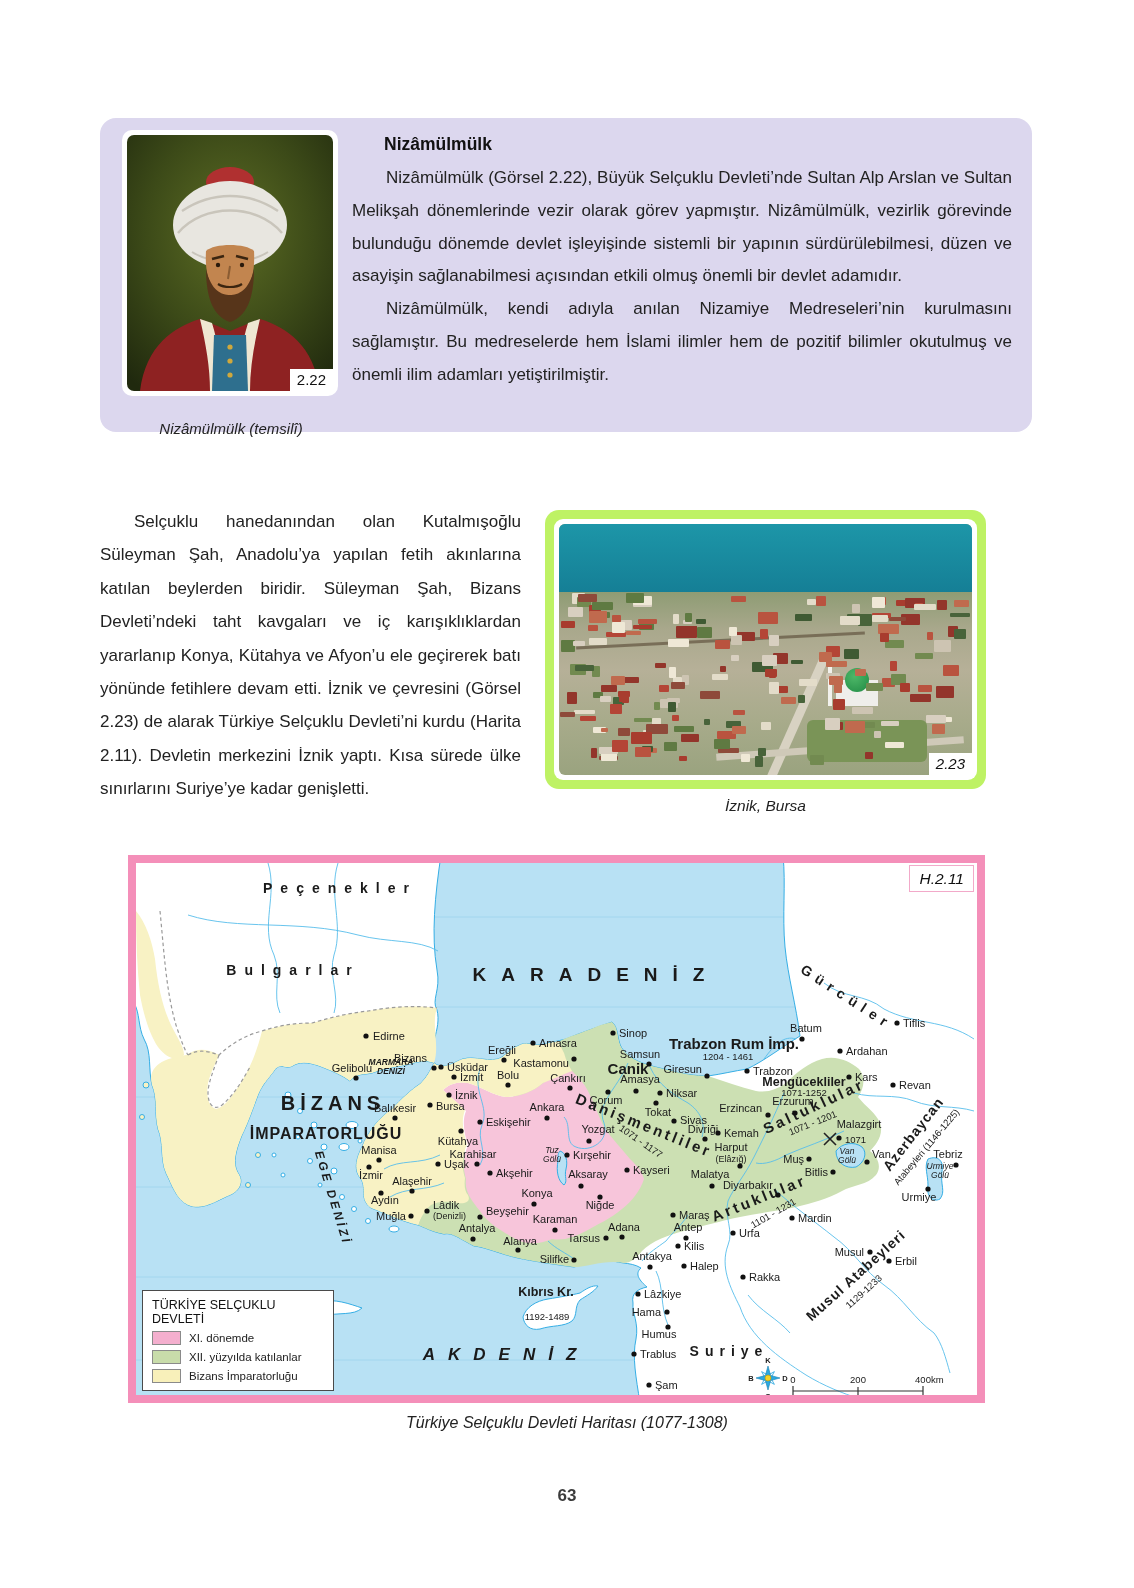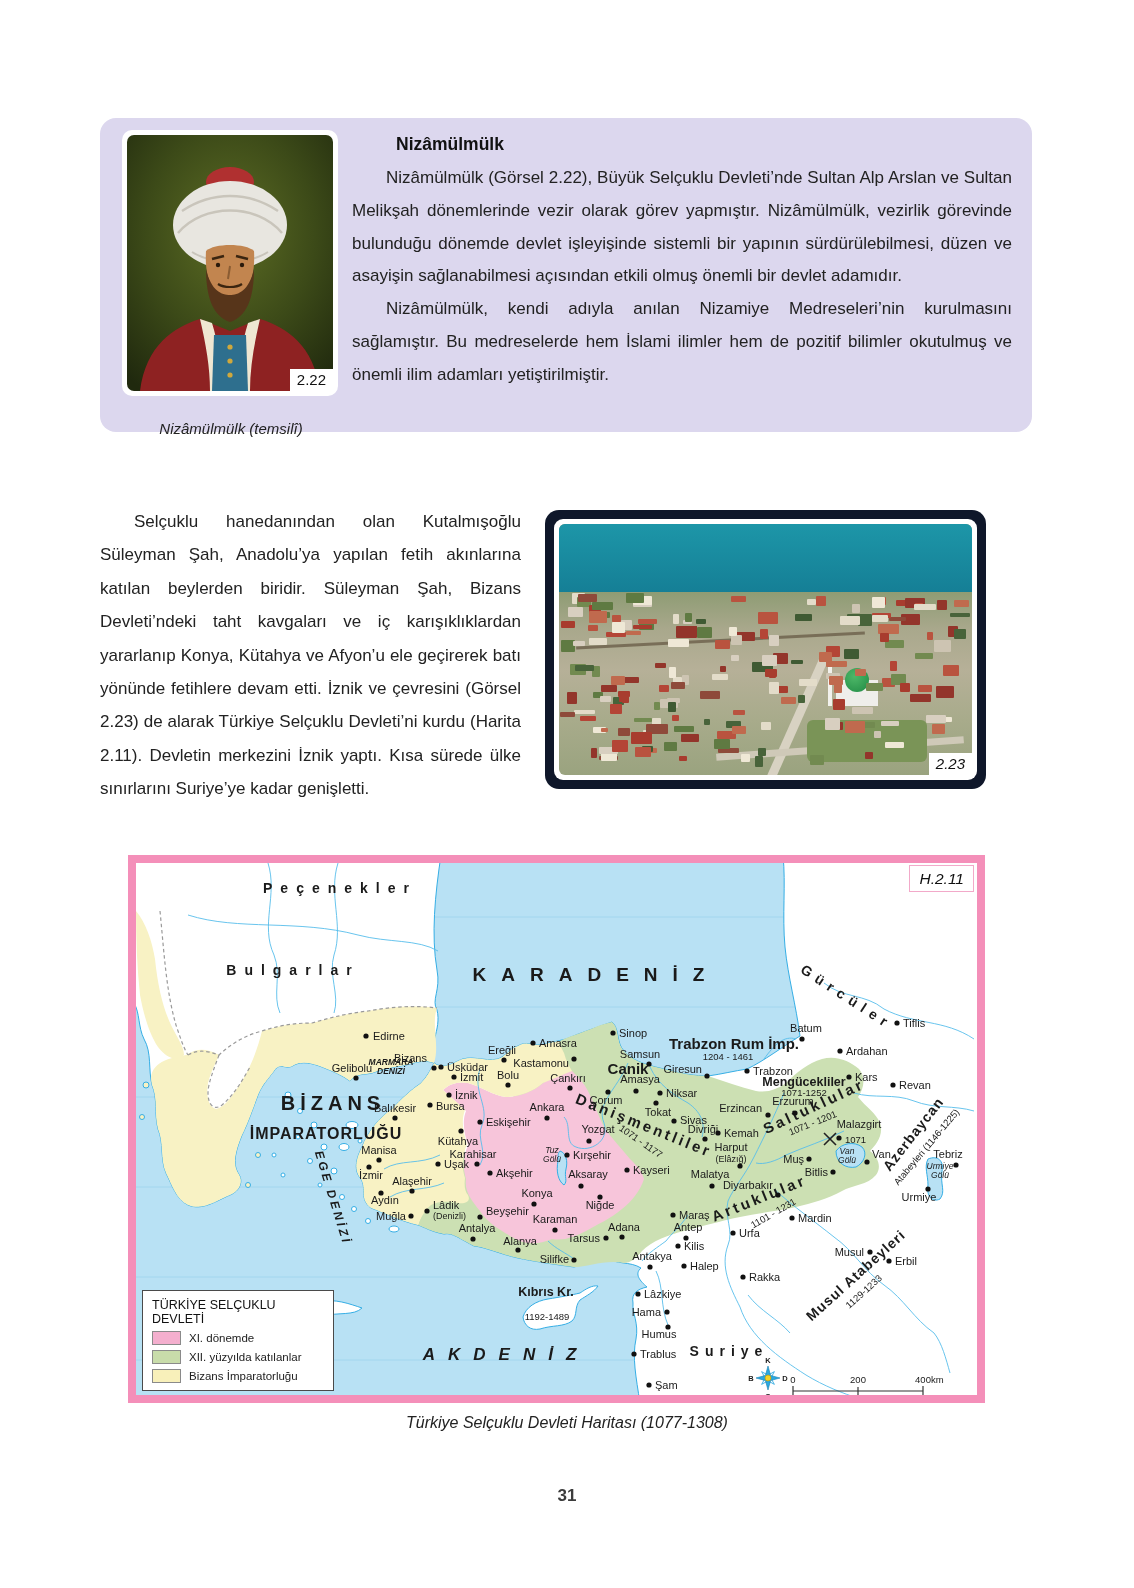--- a/index.html
+++ b/index.html
@@ -5,30 +5,30 @@
   html,body{margin:0;padding:0;background:#fff;font-family:"Liberation Sans",sans-serif;}
   .page{position:relative;width:1134px;height:1588px;background:#fff;overflow:hidden;color:#222;}
 
   
   .info-box{position:absolute;left:100px;top:118px;width:932px;height:314px;background:#dcd7ee;border-radius:16px;}
   .portrait-fig{position:absolute;left:22px;top:12px;width:216px;height:266px;background:#fff;border-radius:10px;}
   .portrait-img{position:absolute;left:5px;top:5px;right:5px;bottom:5px;border-radius:7px;overflow:hidden;}
   .fig-label{position:absolute;right:5px;bottom:5px;background:#fff;padding:0 7px;font-size:15px;line-height:22px;color:#111;}
   .portrait-cap{position:absolute;left:-22px;top:290px;width:262px;text-align:center;font-style:italic;font-size:15px;color:#222;}
   .info-text{position:absolute;left:252px;top:16px;width:660px;}
-  .info-text h3{margin:0 0 7px 44px;font-size:17.5px;color:#111;}
+  .info-text h3{margin:0 0 7px 32px;font-size:17.5px;color:#111;}
   .info-text p{margin:0;font-size:17px;line-height:32.8px;text-align:justify;text-indent:34px;}
 
   
   .section-heading{position:absolute;left:135px;top:466px;font-size:21.5px;font-weight:bold;color:#00aeef;}
   .body-col{position:absolute;left:100px;top:505px;width:421px;}
   .body-col p{margin:0;font-size:17px;line-height:33.4px;text-align:justify;text-indent:34px;}
 
   
-  .photo-fig{position:absolute;left:545px;top:510px;width:441px;height:279px;background:#0f172a;border-radius:14px;}
+  .photo-fig{position:absolute;left:545px;top:510px;width:441px;height:279px;background:#bef264;border-radius:14px;}
   .photo-inner{position:absolute;left:9px;top:9px;right:9px;bottom:9px;background:#fff;border-radius:9px;}
   .photo-img{position:absolute;left:5px;top:5px;right:5px;bottom:5px;border-radius:6px;overflow:hidden;
      background:linear-gradient(180deg,#8e9c74 27%,#a9a88c 42%,#b6b098 58%,#a8ab8b 78%,#9aa37f 100%);}
   .photo-sea{position:absolute;left:0;top:0;width:100%;height:27%;background:linear-gradient(180deg,#1d96a8,#157f96);}
   .house{position:absolute;border-radius:1px;}
   .wallline{position:absolute;left:4%;top:46%;width:70%;height:3px;background:#6b5f4a;transform:rotate(-3deg);opacity:.8;}
   .road1{position:absolute;left:56%;top:50%;width:9px;height:150px;background:#d8d2c2;transform:rotate(24deg);}
   .road2{position:absolute;left:38%;top:88%;width:60%;height:7px;background:#cfc9b8;transform:rotate(-4deg);}
   .field{position:absolute;left:60%;top:78%;width:120px;height:42px;background:#7a9457;border-radius:6px;}
   .mosque{position:absolute;left:67%;top:62%;width:42px;height:26px;background:#efeeea;}
@@ -308,20 +308,21 @@
           <div class="house" style="top: 37.8639%; left: 19.2247%; width: 18.8569px; height: 4.512px; background: rgb(185, 83, 63);"></div>
           <div class="house" style="top: 82.4595%; left: 76.2638%; width: 6.96008px; height: 6.55333px; background: rgb(205, 196, 178);"></div>
           <div class="house" style="top: 50.8529%; left: 63.056%; width: 12.6394px; height: 10.3951px; background: rgb(192, 106, 78);"></div>
           <div class="house" style="top: 36.1367%; left: 75.8975%; width: 15.2036px; height: 6.87671px; background: rgb(227, 220, 201);"></div>
           <div class="house" style="top: 92.2924%; left: 47.5292%; width: 7.59074px; height: 11.4304px; background: rgb(72, 99, 58);"></div>
           <div class="house" style="top: 43.5238%; left: 77.8029%; width: 8.81331px; height: 8.96965px; background: rgb(168, 60, 46);"></div>
         </div>
       <div class="fig-label" style="font-style:italic">2.23</div>
     </div>
   </div>
+  <div class="photo-cap">İznik, Bursa</div>
 
   <div class="map-fig">
     <svg id="map-svg" width="841" height="532" viewBox="8 8 841 532">
 
       <rect x="0" y="0" width="857" height="548" fill="#b8e1f4"></rect>
       <g stroke="#a2d6ee" stroke-width="1">
         <line x1="8" y1="62" x2="849" y2="62"></line>
           <line x1="8" y1="152" x2="849" y2="152"></line>
         <line x1="8" y1="242" x2="849" y2="242"></line>
           <line x1="8" y1="332" x2="849" y2="332"></line>
@@ -651,14 +652,14 @@
           </div>
           <div class="legend-item">
             <span class="legend-swatch" style="background: rgb(248, 240, 186);"></span>
             <span>Bizans İmparatorluğu</span>
           </div>
         </div>
     </div>
   </div>
 
   <div class="map-caption">Türkiye Selçuklu Devleti Haritası (1077-1308)</div>
-  <div class="page-number">31</div>
+  <div class="page-number">63</div>
 </div>
 
 </body></html>

